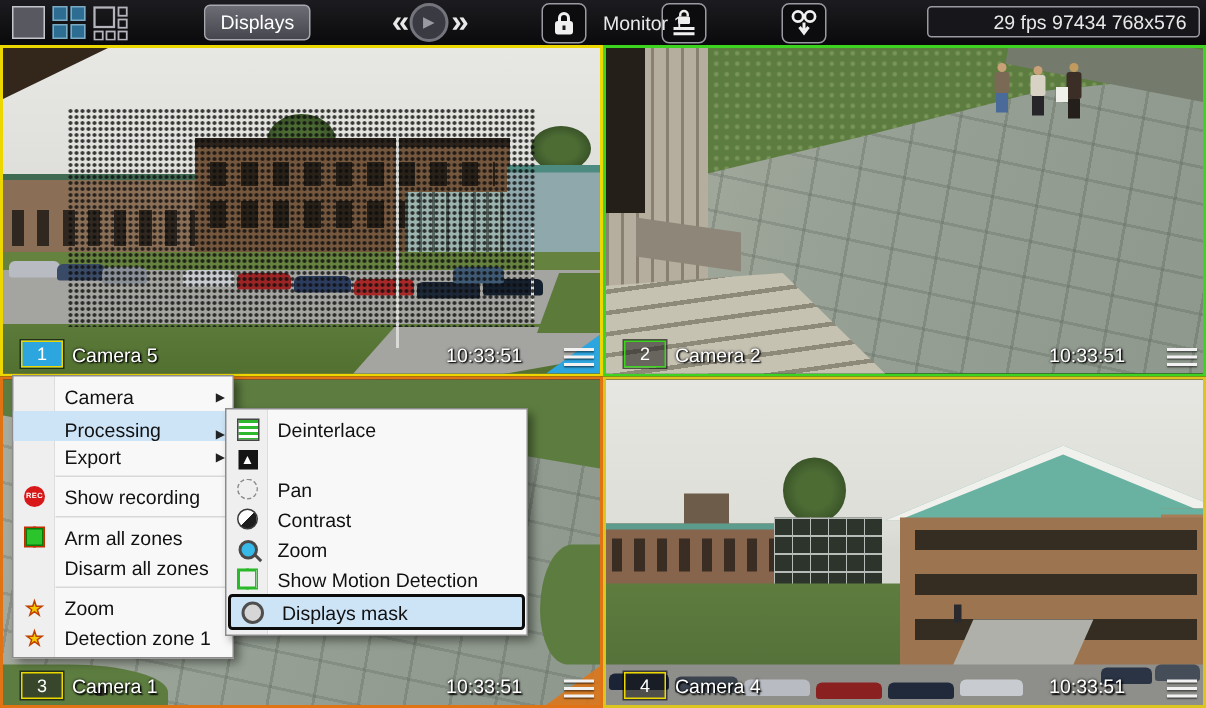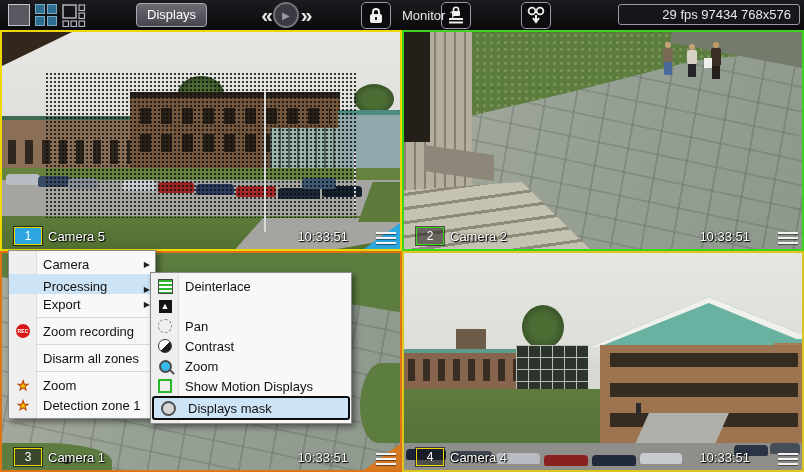--- a/index.html
+++ b/index.html
@@ -368,23 +368,29 @@
     <div class="mi">
       <span class="gut"></span>
         <span class="lab">Export</span>
       <span class="arrow">▶</span>
     </div>
     <div class="sep"></div>
     <div class="mi">
       <span class="gut">
           <span class="g g-rec">REC</span>
         </span>
-      <span class="lab">Zoom recording</span>
+      <span class="lab">Show recording</span>
     </div>
     <div class="sep"></div>
+    <div class="mi">
+      <span class="gut">
+          <span class="g g-arm"></span>
+        </span>
+      <span class="lab">Arm all zones</span>
+    </div>
     <div class="mi">
       <span class="gut"></span>
         <span class="lab">Disarm all zones</span>
     </div>
     <div class="sep"></div>
     <div class="mi">
       <span class="gut">
           <span class="g g-star">★</span>
         </span>
       <span class="lab">Zoom</span>
@@ -424,21 +430,21 @@
     <div class="mi">
       <span class="gut">
           <span class="g g-zoom"></span>
         </span>
       <span class="lab">Zoom</span>
     </div>
     <div class="mi">
       <span class="gut">
           <span class="g g-motion"></span>
         </span>
-      <span class="lab">Show Motion Displays</span>
+      <span class="lab">Show Motion Detection</span>
     </div>
     <div class="mi outlined">
       <span class="gut">
           <span class="g g-mask"></span>
         </span>
       <span class="lab">Displays mask</span>
     </div>
   </div>
 
 </div>

